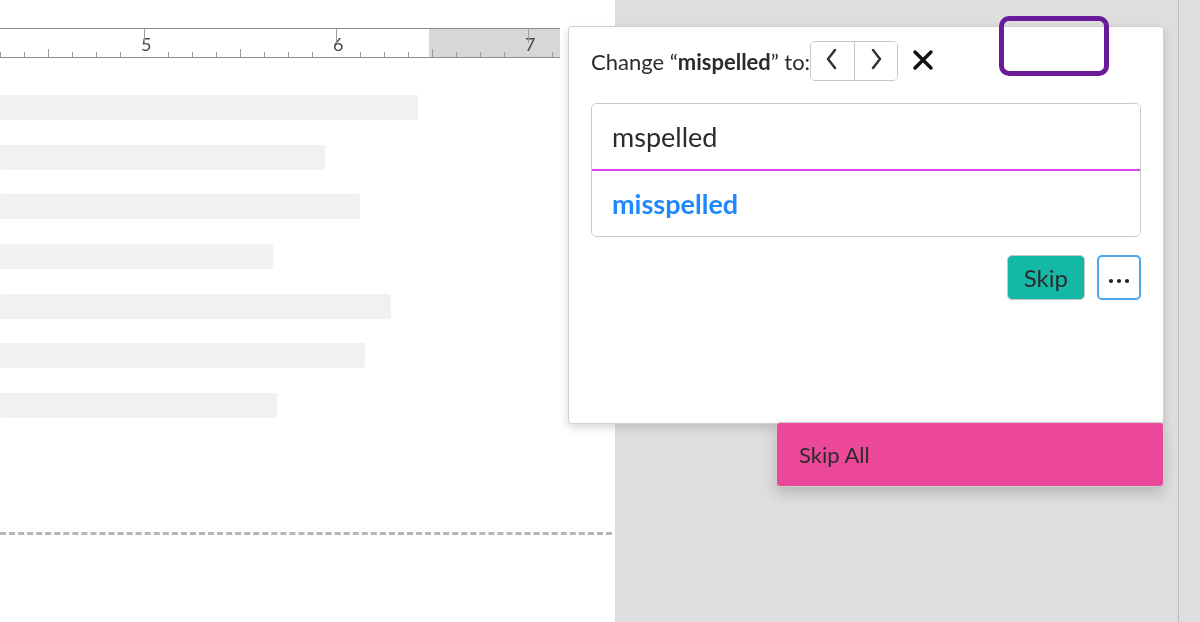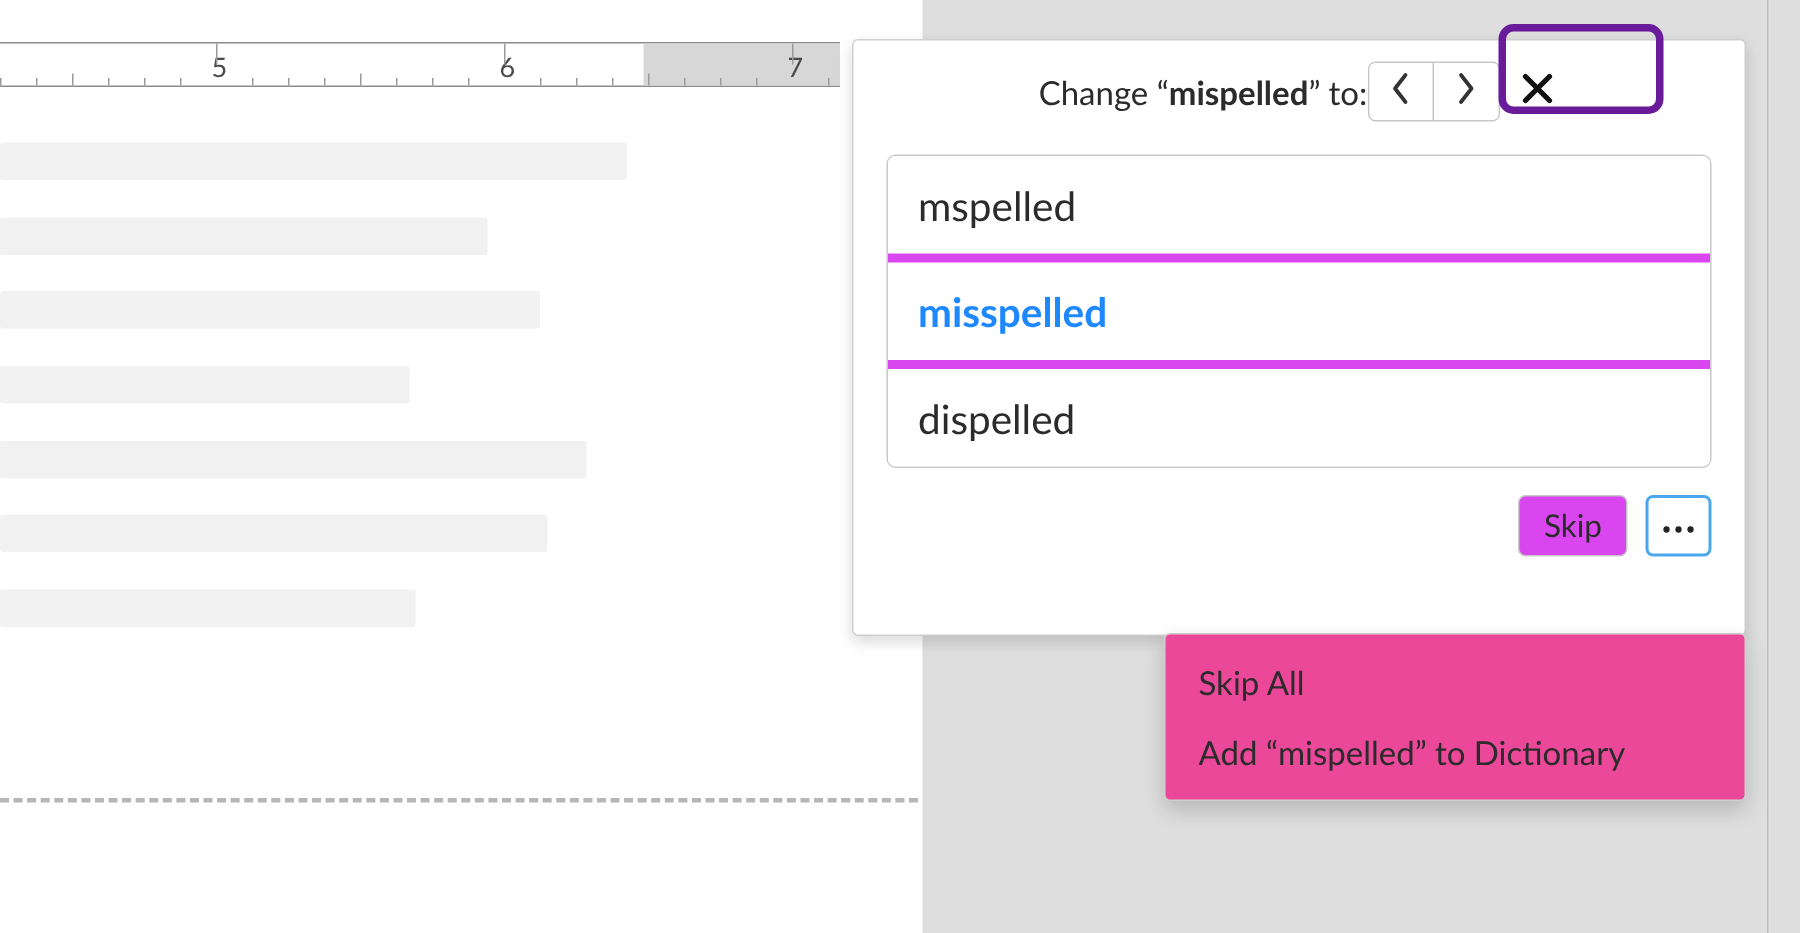--- a/index.html
+++ b/index.html
@@ -84,21 +84,21 @@
     height: 398px;
     background: #fff;
     border: 1px solid #cfcfcf;
     border-radius: 4px;
     box-shadow: 0 4px 10px rgba(0,0,0,0.15);
     padding: 14px 22px 18px 22px;
   }
   .popup-header {
     display: flex;
     align-items: center;
-    justify-content: center;
+    justify-content: flex-start;
     height: 40px;
   }
   .popup-title {
     font-size: 22px;
     color: #2b2b2b;
   }
   .popup-title .word { font-weight: 700; }
 
   .header-right { display: flex; align-items: center; gap: 10px; }
   .nav-group {
@@ -144,35 +144,35 @@
     border-radius: 6px;
     overflow: hidden;
   }
   .suggestion {
     padding: 16px 20px;
     font-size: 27px;
     color: #2b2b2b;
     background: #fff;
     cursor: pointer;
   }
-  .suggestion + .suggestion { border-top: 6px solid #d946ef; }
+  .suggestion + .suggestion { border-top: 2px solid #d946ef; }
   .suggestion.selected { color: #1e88ff; font-weight: 700; }
 
   .popup-footer {
     margin-top: 18px;
     display: flex;
     justify-content: flex-end;
     gap: 12px;
   }
   .skip-btn {
     border: 1px solid #c7c7c7;
     border-radius: 5px;
-    background: #d946ef;
+    background: #14b8a6;
     padding: 7px 16px;
-    font-size: 21px;
+    font-size: 24px;
     cursor: pointer;
   }
   .more-btn {
     border: 2px solid #4aa7ee;
     border-radius: 5px;
     background: #fff;
     width: 44px;
     display: flex;
     align-items: center;
     justify-content: center;
@@ -287,37 +287,33 @@
               <path d="M3 3 L19 19 M19 3 L3 19" stroke="#111" stroke-width="3.5" stroke-linecap="round"></path>
             </svg>
         </span>
       </div>
     </div>
   </div>
 
   <div class="suggestion-list">
     <div class="suggestion">mspelled</div>
     <div class="suggestion selected">misspelled</div>
-    <div class="suggestion">dispelled</div>
   </div>
 
   <div class="popup-footer">
     <div class="skip-btn">Skip</div>
     <div class="more-btn">
       <span>
         <svg viewBox="0 0 22 6">
             <circle cx="3" cy="3" r="2.1" fill="#222"></circle>
             <circle cx="11" cy="3" r="2.1" fill="#222"></circle>
             <circle cx="19" cy="3" r="2.1" fill="#222"></circle>
           </svg>
       </span>
     </div>
   </div>
 </div>
 
 <div class="highlight-ring" style="top:16px; left:999px; width:110px; height:60px"></div>
 
 <div class="menu">
   <div class="menu-item">Skip All</div>
-  <div class="menu-item">
-    <span>Add “</span><span>mispelled</span><span>” to Dictionary</span>
-  </div>
 </div>
 
 </body></html>

